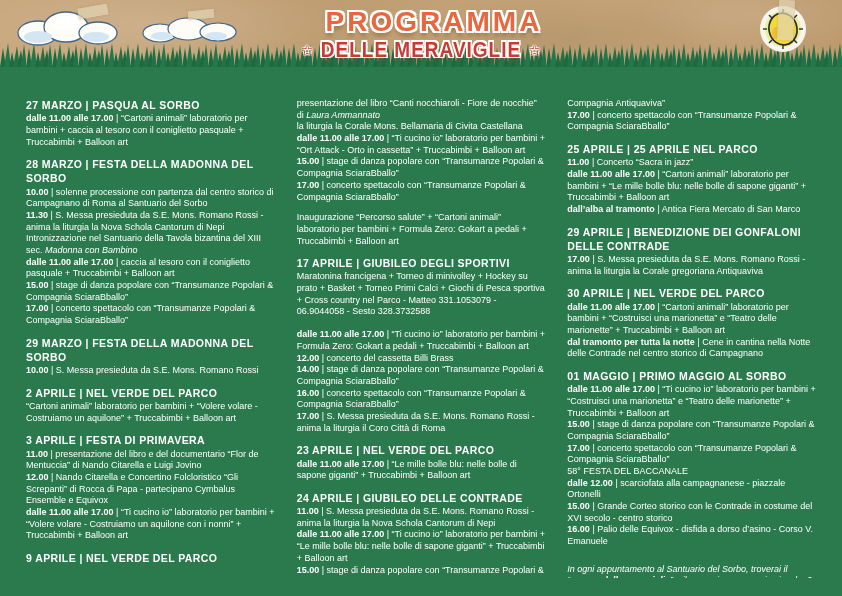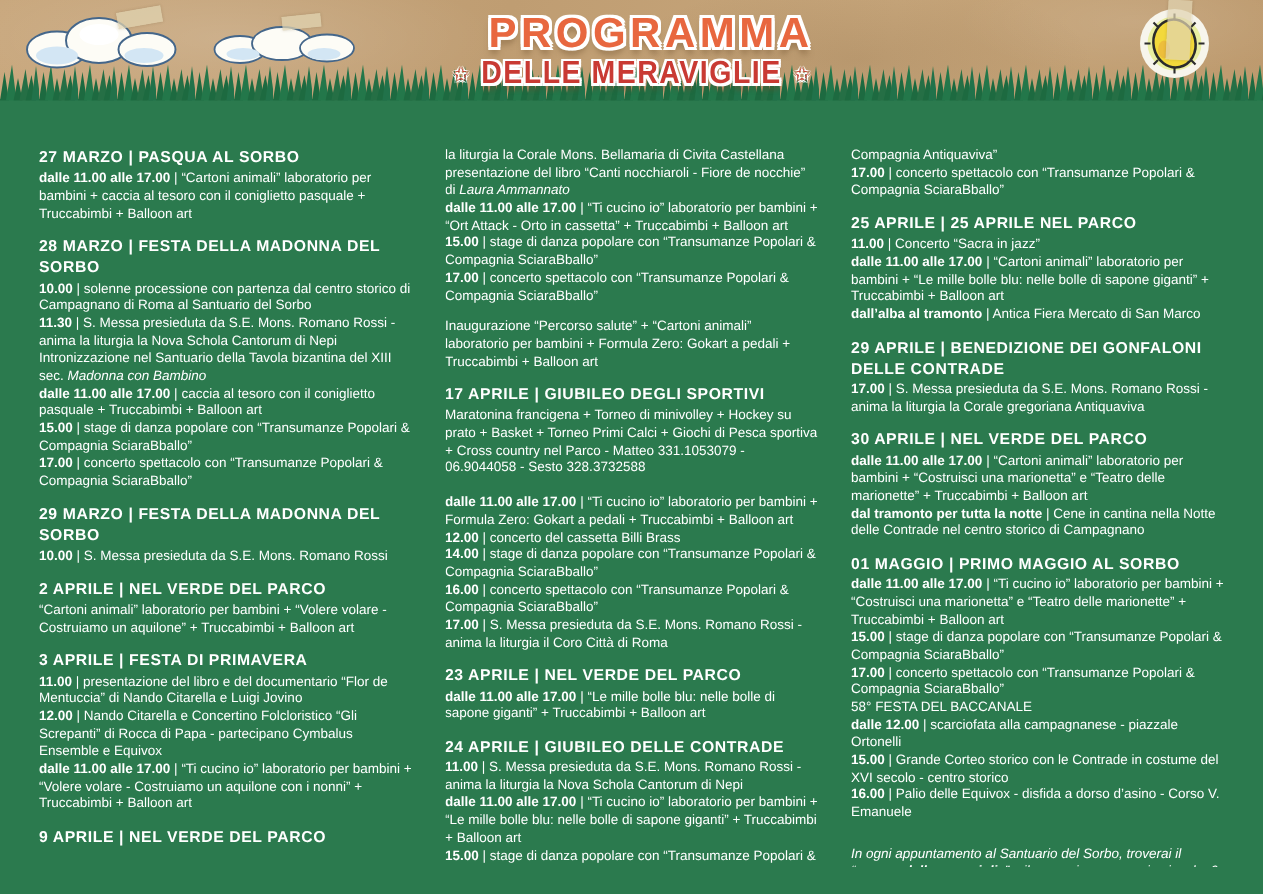--- a/index.html
+++ b/index.html
@@ -162,22 +162,22 @@
           <div class="event-line"><span class="b">11.00</span><span> | presentazione del libro e del documentario “Flor de Mentuccia” di Nando Citarella e Luigi Jovino</span></div>
           <div class="event-line"><span class="b">12.00</span><span> | Nando Citarella e Concertino Folcloristico “Gli Screpanti” di Rocca di Papa - partecipano Cymbalus Ensemble e Equivox</span></div>
           <div class="event-line"><span class="b">dalle 11.00 alle 17.00</span><span> | “Ti cucino io” laboratorio per bambini + “Volere volare - Costruiamo un aquilone con i nonni” + Truccabimbi + Balloon art</span></div>
         </div>
         <div class="event">
           <div class="event-heading">9 APRILE | NEL VERDE DEL PARCO</div>
         </div>
       </div>
     <div class="column">
         <div class="event">
+          <div class="event-line"><span>presentazione del libro “Canti nocchiaroli - Fiore de nocchie” di </span><span class="i">Laura Ammannato</span></div>
           <div class="event-line"><span>la liturgia la Corale Mons. Bellamaria di Civita Castellana</span></div>
-          <div class="event-line"><span>presentazione del libro “Canti nocchiaroli - Fiore de nocchie” di </span><span class="i">Laura Ammannato</span></div>
           <div class="event-line"><span class="b">dalle 11.00 alle 17.00</span><span> | “Ti cucino io” laboratorio per bambini + “Ort Attack - Orto in cassetta” + Truccabimbi + Balloon art</span></div>
           <div class="event-line"><span class="b">15.00</span><span> | stage di danza popolare con “Transumanze Popolari &amp; Compagnia SciaraBballo”</span></div>
           <div class="event-line"><span class="b">17.00</span><span> | concerto spettacolo con “Transumanze Popolari &amp; Compagnia SciaraBballo”</span></div>
         </div>
         <div class="event">
           <div class="event-line"><span>Inaugurazione “Percorso salute” + “Cartoni animali” laboratorio per bambini + Formula Zero: Gokart a pedali + Truccabimbi + Balloon art</span></div>
         </div>
         <div class="event">
           <div class="event-heading">17 APRILE | GIUBILEO DEGLI SPORTIVI</div>
           <div class="event-line"><span>Maratonina francigena + Torneo di minivolley + Hockey su prato + Basket + Torneo Primi Calci + Giochi di Pesca sportiva + Cross country nel Parco - Matteo 331.1053079 - 06.9044058 - Sesto 328.3732588</span></div>

